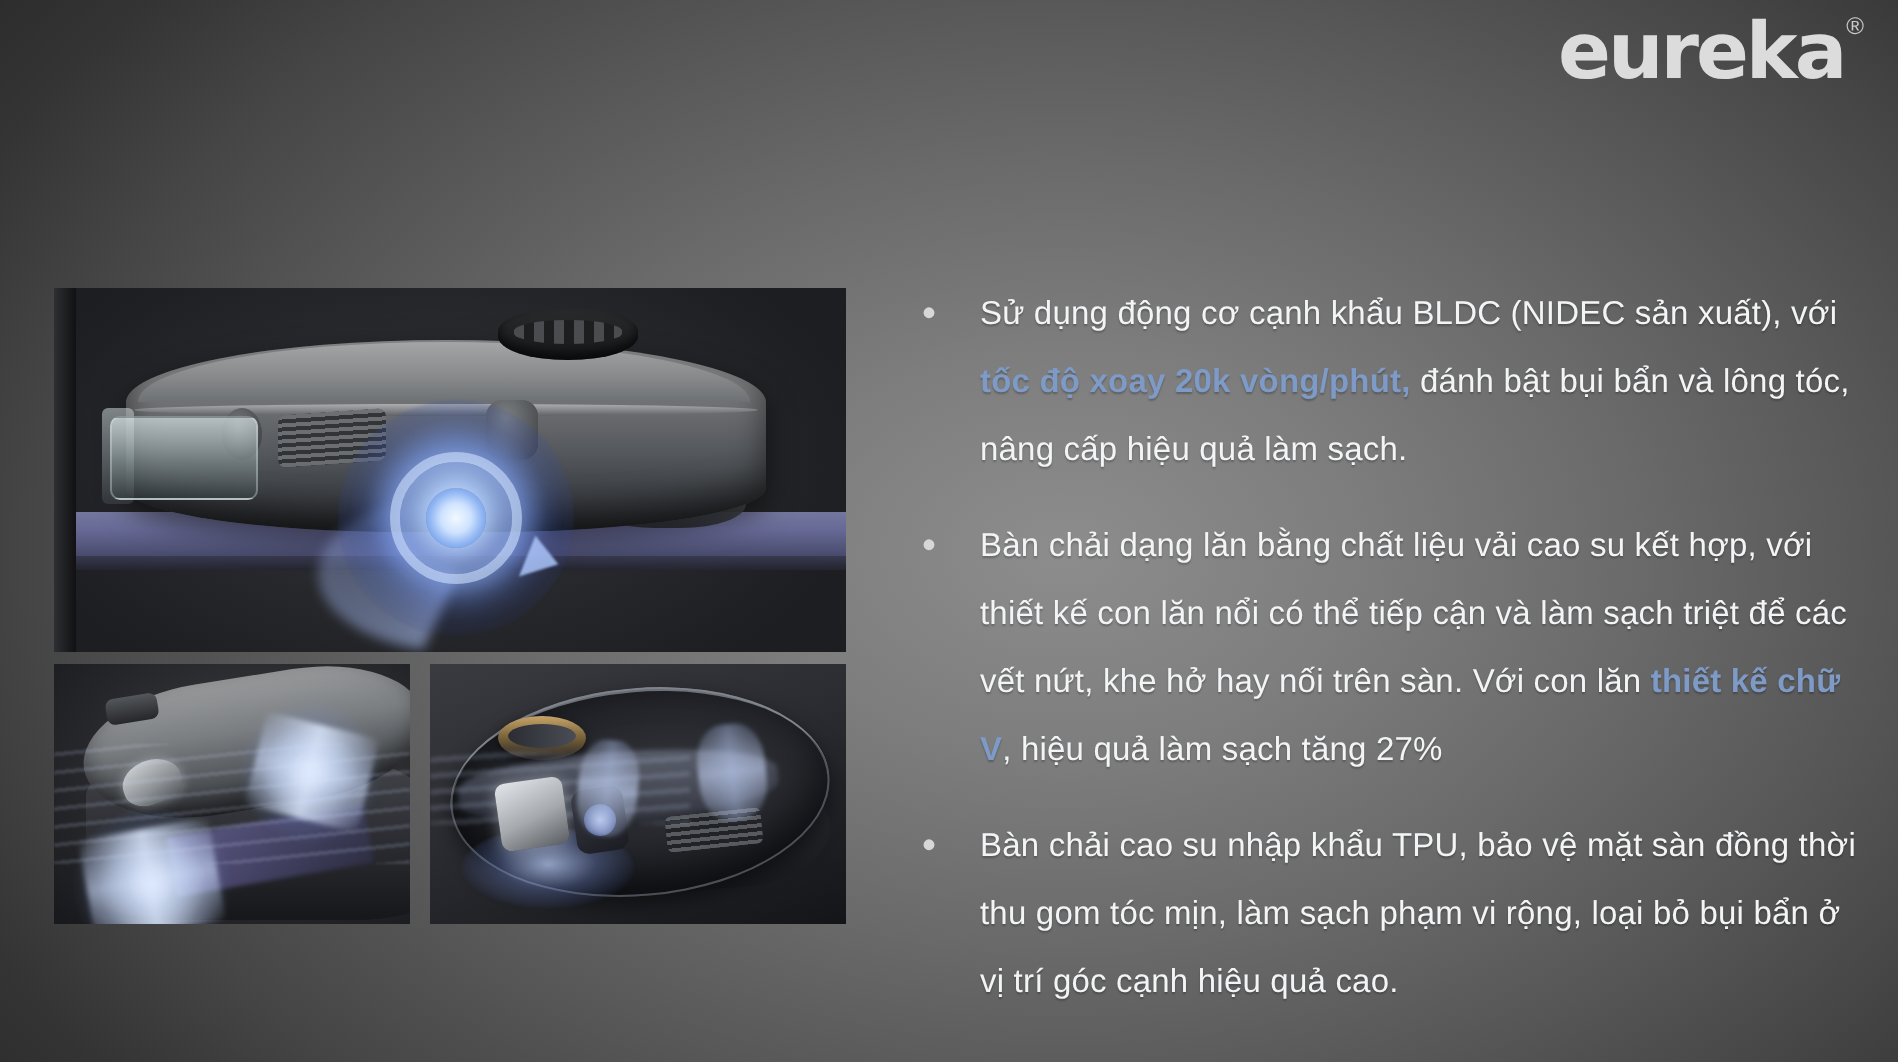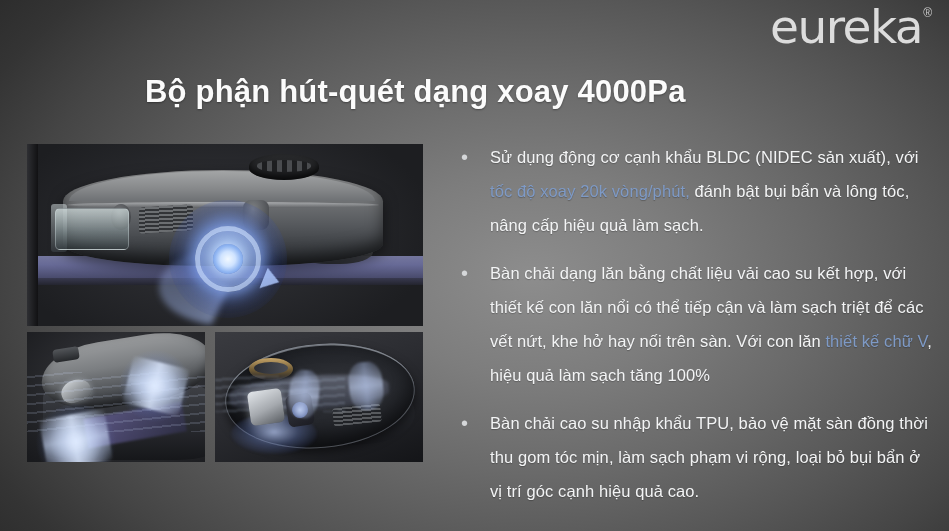--- a/index.html
+++ b/index.html
@@ -18,22 +18,22 @@
     overflow:hidden;
   }
   
   #logo {
     position:absolute; top:2px; right:18px;
     display:flex; align-items:flex-start;
     letter-spacing:-1px;
   }
   #logo .word {
     font-family:"DejaVu Sans", sans-serif;
-    font-size:47px;
-    font-weight:400;
+    font-size:39px;
+    font-weight:700;
     color:#dcdcdc;
     line-height:50px;
     letter-spacing:-1.5px;
   }
   #logo .reg {
     font-family:"Liberation Sans", sans-serif;
     font-size:12px;
     color:#c9c9c9;
     line-height:14px;
     margin-left:1px;
@@ -340,33 +340,32 @@
     padding-left:5px;
   }
   .bullet .txt {
     flex:1 1 auto;
     font-size:16.5px;
     line-height:34px;
     color:#f3f4f5;
     letter-spacing:.1px;
     text-shadow:0 1px 1px rgba(0,0,0,.25);
   }
-  .hl { color:#7e9ac6; font-weight:400;text-align:right; }
+  .hl { color:#7e9ac6; font-weight:700;text-align:right; }
 </style>
 </head>
 <body>
 
 <div id="slide">
 
   <div id="logo">
     <span class="word">eureka</span>
     <span class="reg">®</span>
   </div>
 
-  <div id="title">Bộ phận hút-quét dạng xoay 4000Pa</div>
 
   <div id="photos">
 
     <div class="photo" id="photo-main">
       <div class="bg"></div>
       <div class="floorband"></div>
       <div class="floorband2"></div>
       <div class="wheel"></div>
       <div class="body"></div>
       <div class="topface"></div>
@@ -422,21 +421,21 @@
     <div class="bullet">
       <div class="dot">•</div>
       <div class="txt">
         <span>Sử dụng động cơ cạnh khẩu BLDC  (NIDEC sản xuất), với </span><span class="hl">tốc độ xoay 20k vòng/phút,</span><span> đánh bật bụi bẩn và lông tóc, nâng cấp hiệu quả làm sạch.</span>
       </div>
     </div>
 
     <div class="bullet">
       <div class="dot">•</div>
       <div class="txt">
-        <span>Bàn chải dạng lăn bằng chất liệu vải cao su kết hợp, với thiết kế con lăn nổi có thể tiếp cận và làm sạch triệt để các vết nứt, khe hở hay nối trên sàn. Với con lăn </span><span class="hl">thiết kế chữ V</span><span>, hiệu quả làm sạch tăng 100%</span>
+        <span>Bàn chải dạng lăn bằng chất liệu vải cao su kết hợp, với thiết kế con lăn nổi có thể tiếp cận và làm sạch triệt để các vết nứt, khe hở hay nối trên sàn. Với con lăn </span><span class="hl">thiết kế chữ V</span><span>, hiệu quả làm sạch tăng 27%</span>
       </div>
     </div>
 
     <div class="bullet">
       <div class="dot">•</div>
       <div class="txt">
         <span>Bàn chải cao su nhập khẩu TPU, bảo vệ mặt sàn đồng thời thu gom tóc mịn, làm sạch phạm vi rộng, loại bỏ bụi bẩn ở vị trí góc cạnh hiệu quả cao.</span>
       </div>
     </div>
 

